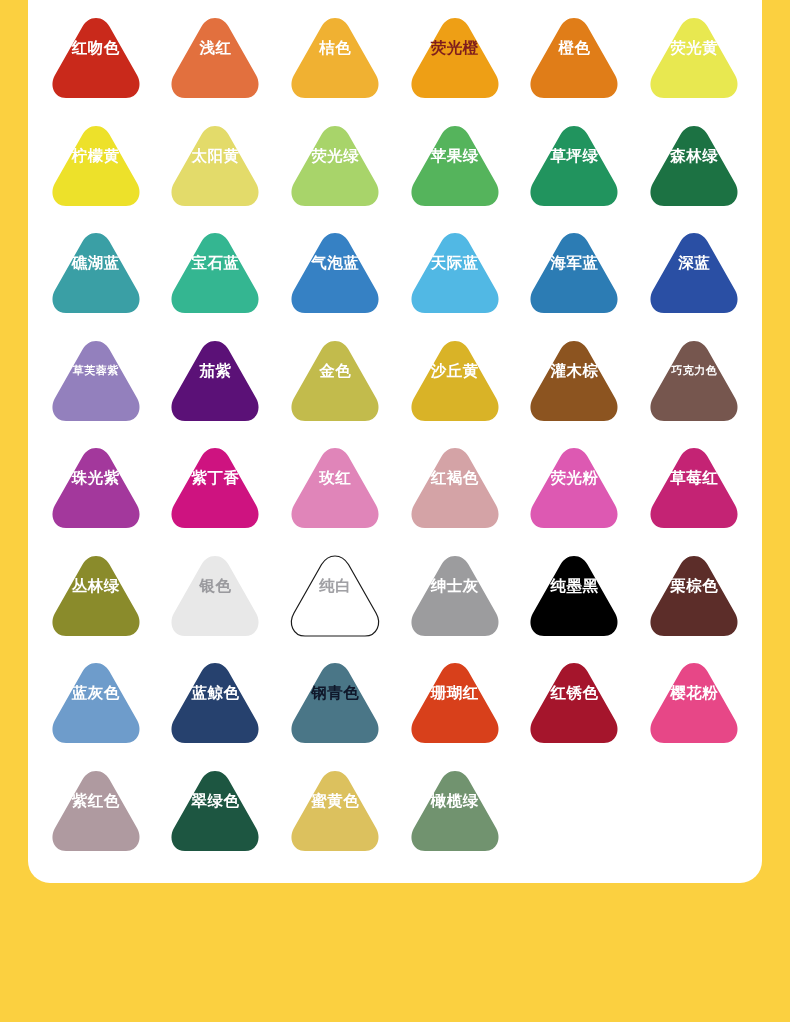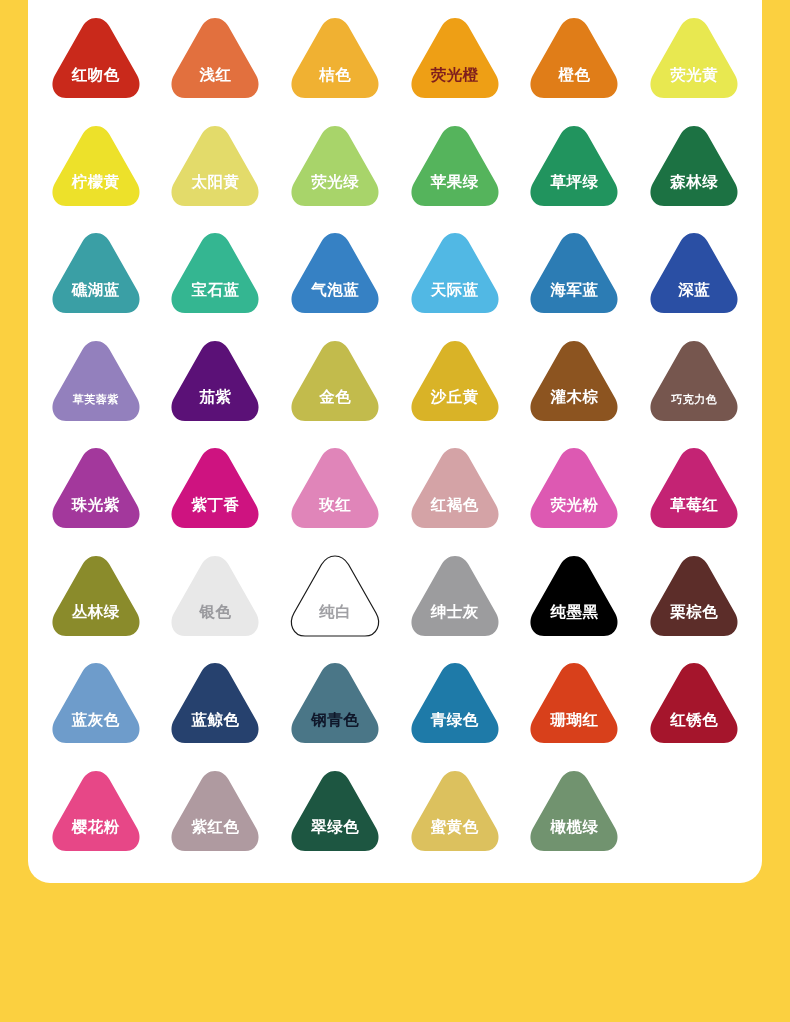--- a/index.html
+++ b/index.html
@@ -36,21 +36,21 @@
     grid-auto-rows: 107.5px;
     justify-items: center;
     align-items: start;
     padding: 4px 8px 0 8px;
   }
   .swatch {
     position: relative;
     width: 96px;
     height: 88px;
     display: flex;
-    align-items: flex-end;
+    align-items: center;
     justify-content: center;
   }
   .swatch .shape {
     position: absolute;
     left: 0;
     top: 0;
     width: 96px;
     height: 88px;
   }
   .swatch .label {
@@ -304,26 +304,20 @@
           <span class="label" style="color: rgb(255, 255, 255);">蓝鲸色</span>
         </div>
         <div class="swatch">
           <svg class="shape" viewBox="0 0 96 88" width="96" height="88">
             <path d="M48 4 C 54 4 58 7 61.5 12.5 L 89 61 C 95 71.5 90 84 78 84 L 18 84 C 6 84 1 71.5 7 61 L 34.5 12.5 C 38 7 42 4 48 4 Z" fill="#4A7687"></path>
           </svg>
           <span class="label" style="color: #0f172a;">钢青色</span>
         </div>
         <div class="swatch">
           <svg class="shape" viewBox="0 0 96 88" width="96" height="88">
-            <path d="M48 4 C 54 4 58 7 61.5 12.5 L 89 61 C 95 71.5 90 84 78 84 L 18 84 C 6 84 1 71.5 7 61 L 34.5 12.5 C 38 7 42 4 48 4 Z" fill="#1E7AA8"></path>
-          </svg>
-          <span class="label" style="color: rgb(255, 255, 255);">青绿色</span>
-        </div>
-        <div class="swatch">
-          <svg class="shape" viewBox="0 0 96 88" width="96" height="88">
             <path d="M48 4 C 54 4 58 7 61.5 12.5 L 89 61 C 95 71.5 90 84 78 84 L 18 84 C 6 84 1 71.5 7 61 L 34.5 12.5 C 38 7 42 4 48 4 Z" fill="#D8401B"></path>
           </svg>
           <span class="label" style="color: rgb(255, 255, 255);">珊瑚红</span>
         </div>
         <div class="swatch">
           <svg class="shape" viewBox="0 0 96 88" width="96" height="88">
             <path d="M48 4 C 54 4 58 7 61.5 12.5 L 89 61 C 95 71.5 90 84 78 84 L 18 84 C 6 84 1 71.5 7 61 L 34.5 12.5 C 38 7 42 4 48 4 Z" fill="#A5152C"></path>
           </svg>
           <span class="label" style="color: rgb(255, 255, 255);">红锈色</span>
         </div>

